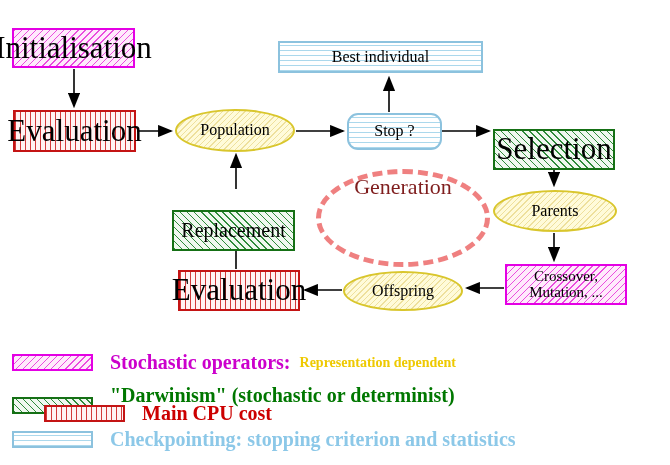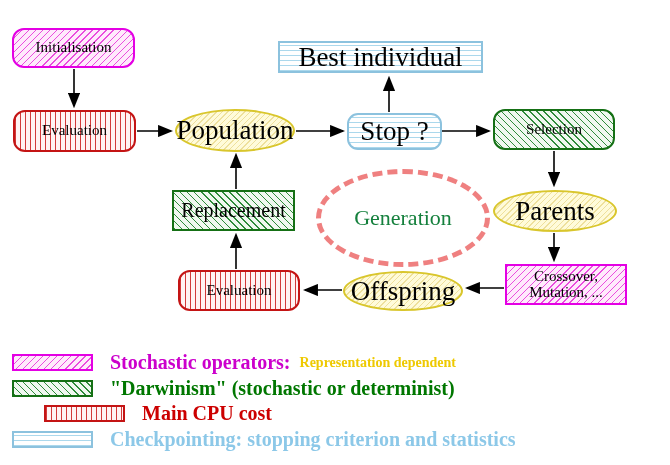--- a/index.html
+++ b/index.html
@@ -17,39 +17,40 @@
     background:repeating-linear-gradient(135deg,#ea4dde 0,#ea4dde 1px,#ffeafc 1px,#ffeafc 5px);
   }
   .stripe-red{
     border:2px solid #c41414;
     background:repeating-linear-gradient(90deg,#d23a3a 0,#d23a3a 1.5px,#fff3f3 1.5px,#fff3f3 5px);
     justify-content:center;
   }
   .hatch-green{
     border:2px solid #157015;
     background:repeating-linear-gradient(45deg,#2e8b3a 0,#2e8b3a 1px,#f0f8f0 1px,#f0f8f0 5px);
+    margin-top:20px;
   }
   .stripe-cyan{
     border:2px solid #8cc2de;
     background:repeating-linear-gradient(0deg,#abd8ec 0,#abd8ec 1px,#ffffff 1px,#ffffff 5px);
   }
   .hatch-yellow{
     border:2px solid #d9c62c;
     background:repeating-linear-gradient(135deg,#eee09c 0,#eee09c 1px,#fffbda 1px,#fffbda 4px);
   }
   .ellipse{border-radius:50%;}
   .rounded{border-radius:11px;}
-  .f-big{font-size:15px;border-radius:12px;}
-  .f-mid{font-size:27px;}
+  .f-big{font-size:31px;}
+  .f-mid{font-size:16px;}
   .f-small{font-size:20px;}
   .f-tiny{font-size:15px;}
   .generation{
     position:absolute;border:5px dashed #ef8080;border-radius:50%;
-    display:flex;align-items:center;justify-content:center;
-    color:#15803d;font-size:22px;background:transparent;
+    display:flex;align-items:flex-start;justify-content:center;
+    color:#7f1d1d;font-size:22px;background:transparent;
   }
   .arrows{position:absolute;left:0;top:0;width:670px;height:465px;pointer-events:none;}
   
   .legend-row{position:absolute;left:12px;display:flex;align-items:center;}
   .swatch{width:81px;height:17px;box-sizing:border-box;flex:0 0 auto;}
   .legend-text{margin-left:17px;font-weight:bold;font-size:20px;white-space:nowrap;}
   .legend-text2{margin-left:9px;font-weight:bold;font-size:14px;white-space:nowrap;}
   .c-magenta{color:#cc00cc;}
   .c-gold{color:#eec900;}
   .c-green{color:#007700;}

